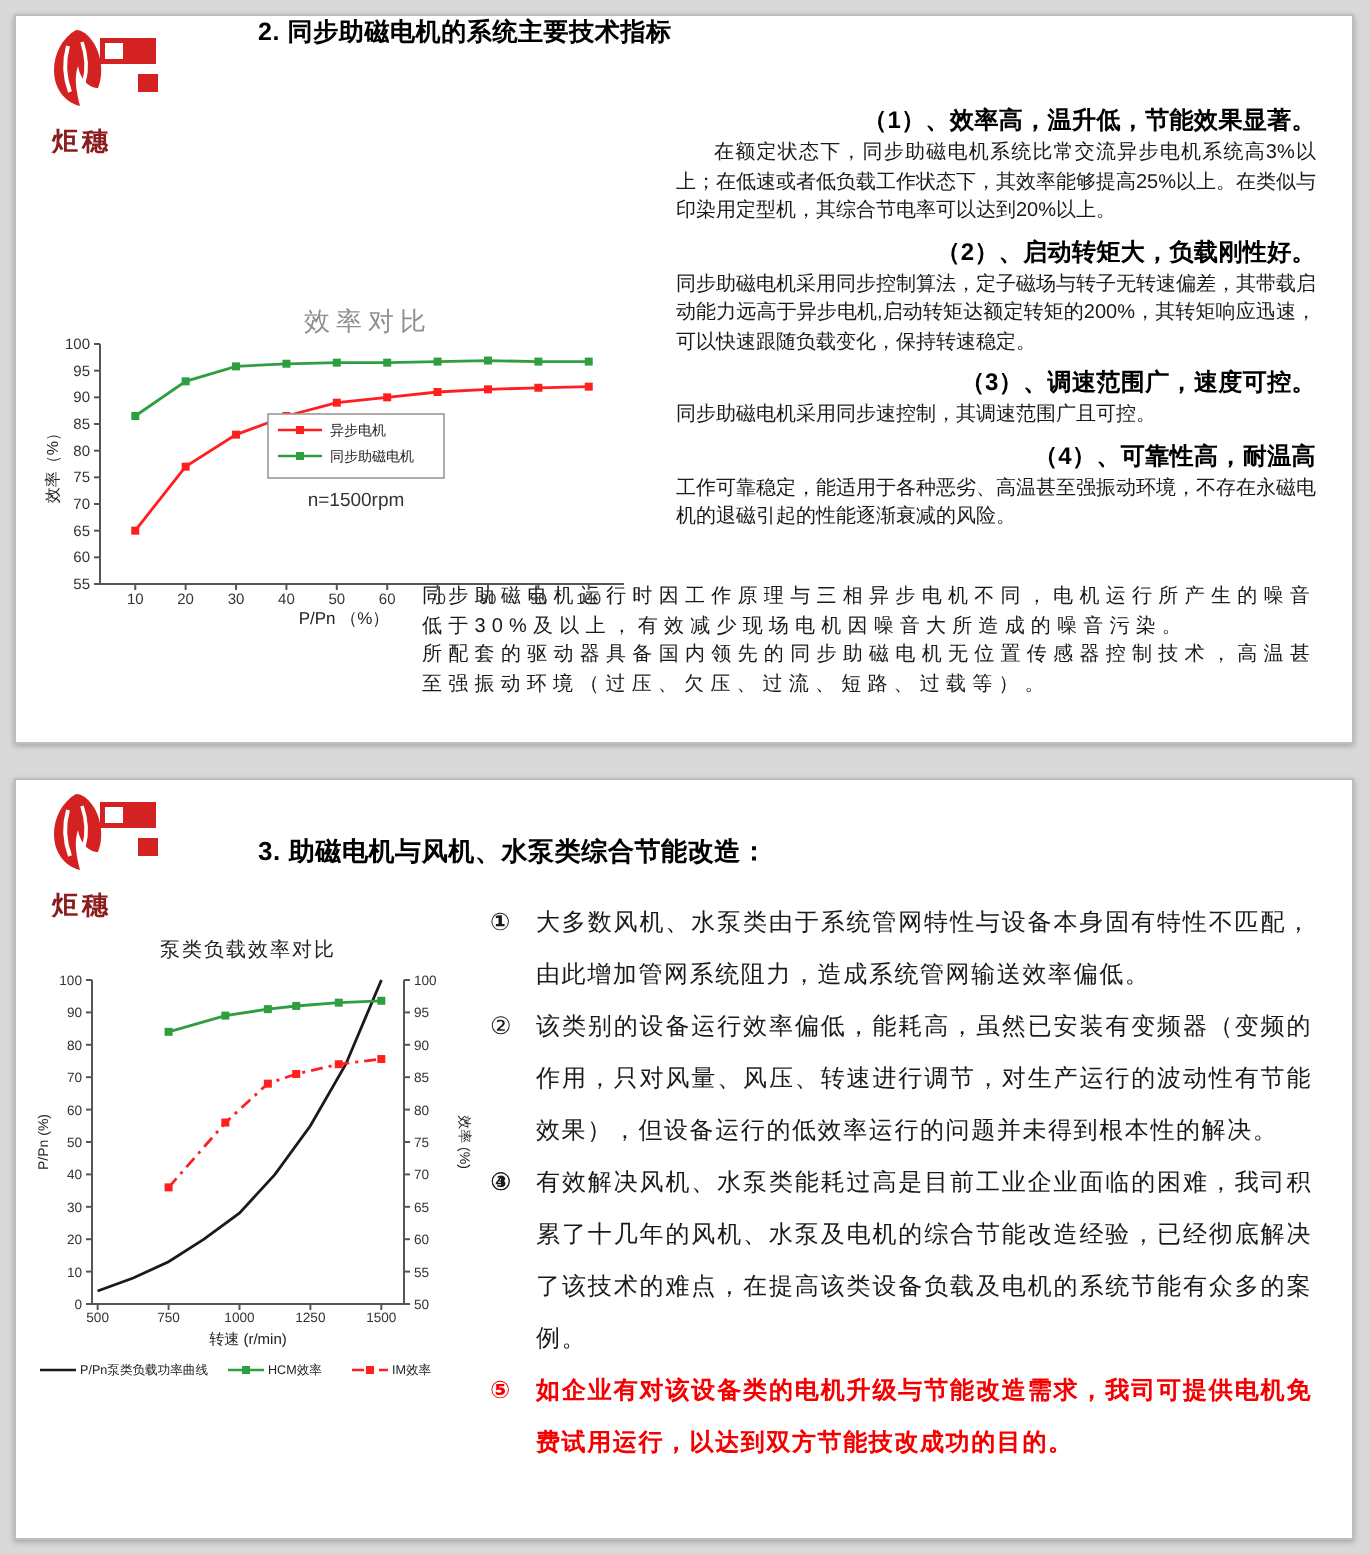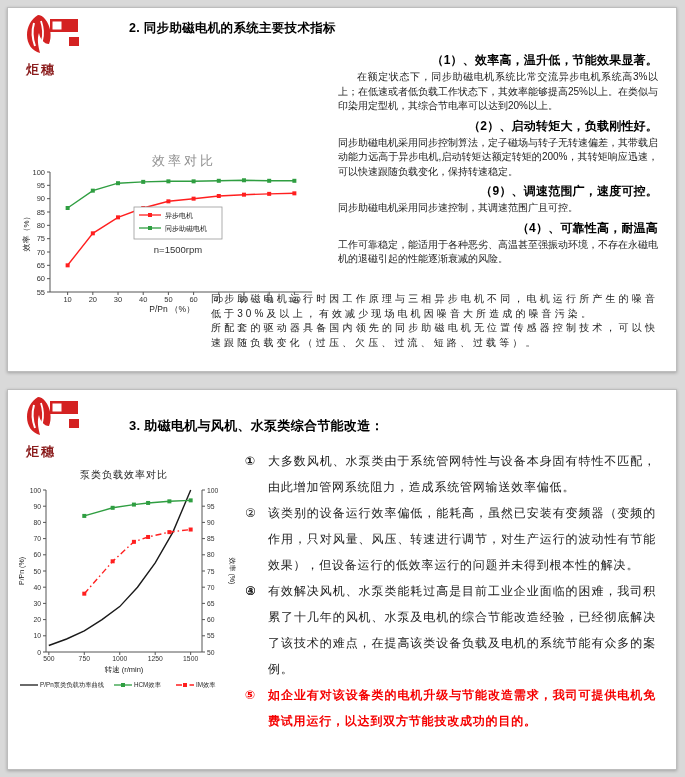--- a/index.html
+++ b/index.html
@@ -8,21 +8,21 @@
     background:#d9d9d9;
     font-family:"Liberation Sans","DejaVu Sans",sans-serif;
   }
   .card{position:absolute;background:#ffffff;border:1px solid #bdbdbd;box-shadow:0 1px 3px rgba(0,0,0,.25);box-sizing:border-box;}
   .card1{left:7px;top:7px;width:670px;height:365px;}
   .card2{left:7px;top:389px;width:670px;height:381px;}
 
   .logo{position:absolute;left:18px;top:6px;width:62px;text-align:left;}
   .logo-text{font-size:13px;font-weight:bold;color:#8a1c1c;letter-spacing:2px;margin-top:1px;}
 
-  .sec-title{position:absolute;left:121px;top:12px;margin:0;font-size:12.5px;font-weight:bold;color:#000;letter-spacing:0.3px;}
+  .sec-title{position:absolute;left:121px;top:0;margin:0;font-size:12.5px;font-weight:bold;color:#000;letter-spacing:0.3px;}
   .card2 .sec-title{top:27px;font-size:13px;}
 
   .t1-body{position:absolute;left:203px;right:18px;top:40px;}
   .t1-float{float:left;width:318px;height:244px;margin-left:-191px;position:relative;}
   .chart1{position:absolute;left:0;top:104px;}
   .h{font-weight:bold;font-size:12px;color:#000;margin:4px 0 1px;letter-spacing:0.2px;text-align:right;}
   .b{font-size:10px;line-height:14.5px;margin:0;color:#1a1a1a;text-align:justify;}
   .indent{text-indent:19px;}
   .spread{clear:left;letter-spacing:3.1px;}
 
@@ -134,26 +134,26 @@
             <line x1="119" y1="76" x2="141" y2="76" stroke="#2f9e41" stroke-width="1.3" stroke-dasharray="none"></line>
             <rect x="128" y="74" width="4" height="4" fill="#2f9e41"></rect>
             <text x="145" y="78.5" font-size="7" fill="#222">同步助磁电机</text>
             <text x="158" y="101" text-anchor="middle" font-size="9.5" fill="#333" font-family="&quot;DejaVu Sans Mono&quot;, monospace">n=1500rpm</text>
           </svg>
       </div>
       <p class="h">（1）、效率高，温升低，节能效果显著。</p>
       <p class="b indent">在额定状态下，同步助磁电机系统比常交流异步电机系统高3%以上；在低速或者低负载工作状态下，其效率能够提高25%以上。在类似与印染用定型机，其综合节电率可以达到20%以上。</p>
       <p class="h">（2）、启动转矩大，负载刚性好。</p>
       <p class="b">同步助磁电机采用同步控制算法，定子磁场与转子无转速偏差，其带载启动能力远高于异步电机,启动转矩达额定转矩的200%，其转矩响应迅速，可以快速跟随负载变化，保持转速稳定。</p>
-      <p class="h">（9）、调速范围广，速度可控。</p>
+      <p class="h">（3）、调速范围广，速度可控。</p>
       <p class="b">同步助磁电机采用同步速控制，其调速范围广且可控。</p>
       <p class="h">（4）、可靠性高，耐温高</p>
       <p class="b">工作可靠稳定，能适用于各种恶劣、高温甚至强振动环境，不存在永磁电机的退磁引起的性能逐渐衰减的风险。</p>
       <p class="b spread">同步助磁电机运行时因工作原理与三相异步电机不同，电机运行所产生的噪音低于30%及以上，有效减少现场电机因噪音大所造成的噪音污染。</p>
-      <p class="b spread">所配套的驱动器具备国内领先的同步助磁电机无位置传感器控制技术，可以快速跟随负载变化（过压、欠压、过流、短路、过载等）。</p>
+      <p class="b spread">所配套的驱动器具备国内领先的同步助磁电机无位置传感器控制技术，高温甚至强振动环境（过压、欠压、过流、短路、过载等）。</p>
     </div>
   </section>
 
   <section class="card card2">
     <div class="logo">
       <svg width="54" height="42" viewBox="0 0 54 42">
         <path d="M12,1 C5,5 1,13 1,21 C1,30 6,37 14,39 C12,31 11,25 13,19 C14,25 18,30 23,30 C26,23 25,12 19,5 C17,2.5 14.5,1 12,1 Z" fill="#d42222"></path>
         <path d="M8,9 C6,16 6,24 9,32" stroke="#ffffff" fill="none" stroke-width="2"></path>
         <path d="M15,7 C17,13 18,20 16,27" stroke="#ffffff" fill="none" stroke-width="1.8"></path>
         <rect x="24" y="5" width="28" height="13" fill="#d42222"></rect>

